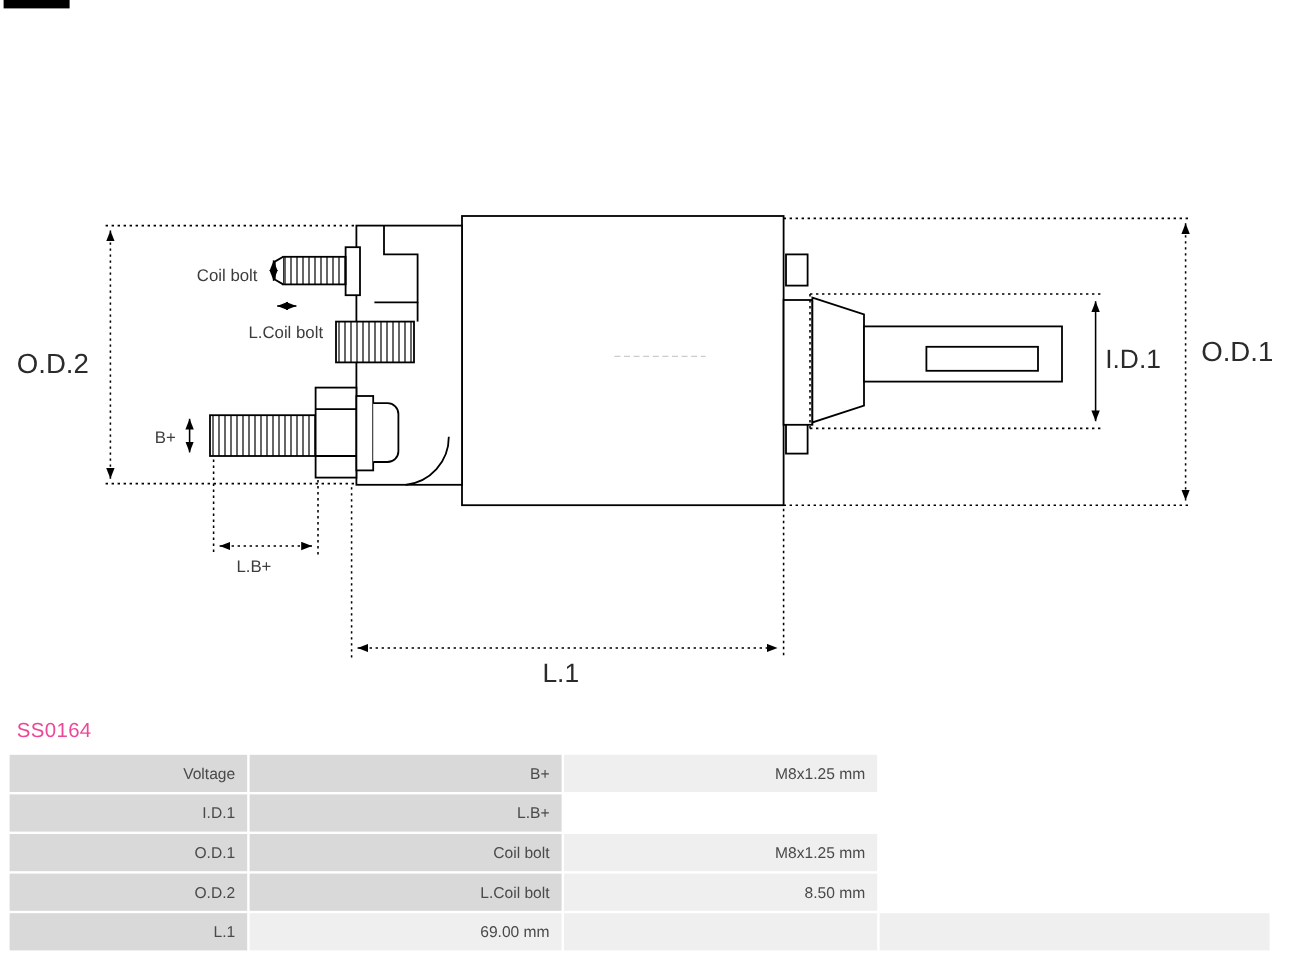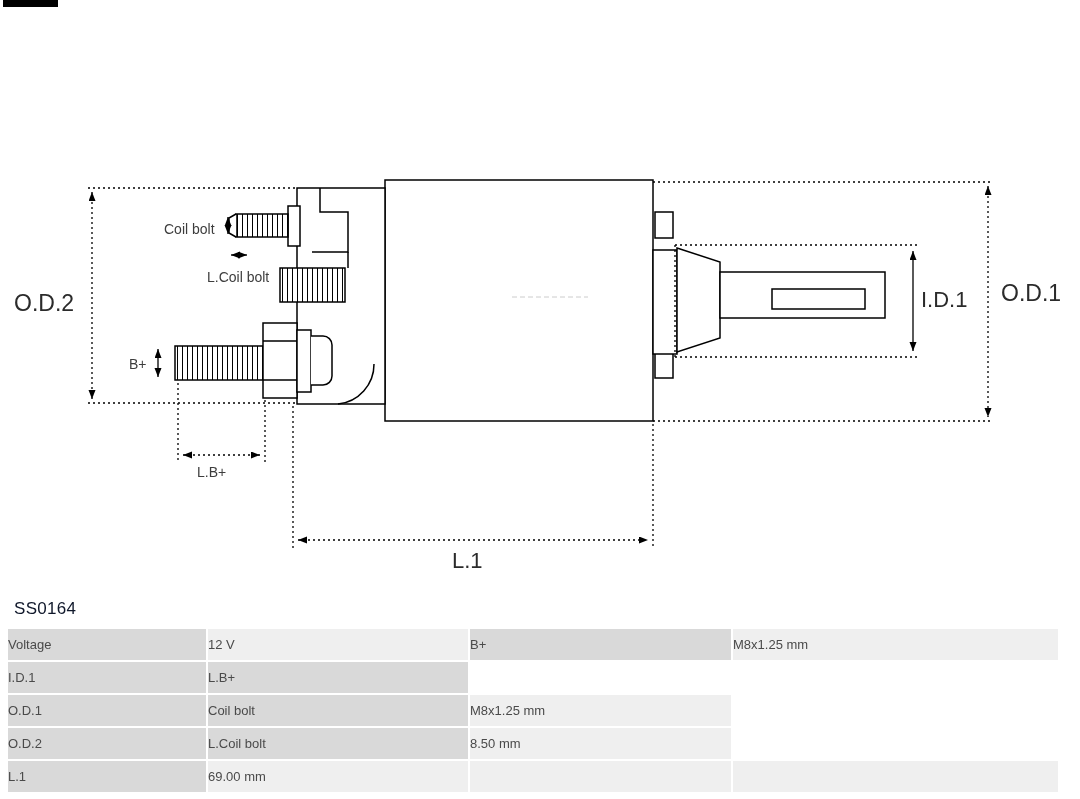--- a/index.html
+++ b/index.html
@@ -3,31 +3,31 @@
 <meta charset="utf-8">
 <style>
   html,body{margin:0;padding:0;}
   body{
     width:1080px;height:799px;position:relative;background:#ffffff;
     font-family:"Liberation Sans",sans-serif;overflow:hidden;
   }
   .logo-mark{position:absolute;top:0;left:3px;width:55px;height:7px;background:#000;}
   .diagram-wrap{position:absolute;top:0;left:0;width:1080px;height:598px;}
   .part-number{
-    position:absolute;top:599px;left:14px;font-size:17px;color:#0f172a;
+    position:absolute;top:599px;left:14px;font-size:17px;color:#ec4899;
     letter-spacing:.3px;
   }
   .spec-table{
     position:absolute;top:629px;left:8px;width:1050px;
     display:flex;flex-direction:column;gap:2px;
   }
   .spec-row{display:grid;grid-template-columns:198px 260px 261px 1fr;gap:2px;}
   .cell{
     height:31px;line-height:31px;box-sizing:border-box;
-    padding-right:10px;font-size:13px;color:#4a4a4a;
+    text-align:right;padding-right:10px;font-size:13px;color:#4a4a4a;
     white-space:nowrap;overflow:hidden;
   }
   .cell.label{background:#d9d9d9;}
   .cell.value{background:#efefef;}
   .cell.blank{background:#efefef;}
   svg text{font-family:"Liberation Sans",sans-serif;}
 </style>
 </head>
 <body>
 
@@ -113,21 +113,20 @@
     <text x="197" y="477" font-size="14" fill="#3d3d3d">L.B+</text>
   </g>
 </svg>
 </div>
 
 <div class="part-number">SS0164</div>
 
 <div class="spec-table">
     <div class="spec-row">
       <div class="cell label">Voltage</div>
-      <div class="cell value">12 V</div>
       <div class="cell label">B+</div>
       <div class="cell value">M8x1.25 mm</div>
     </div>
     <div class="spec-row">
       <div class="cell label">I.D.1</div>
       <div class="cell label">L.B+</div>
     </div>
     <div class="spec-row">
       <div class="cell label">O.D.1</div>
       <div class="cell label">Coil bolt</div>

